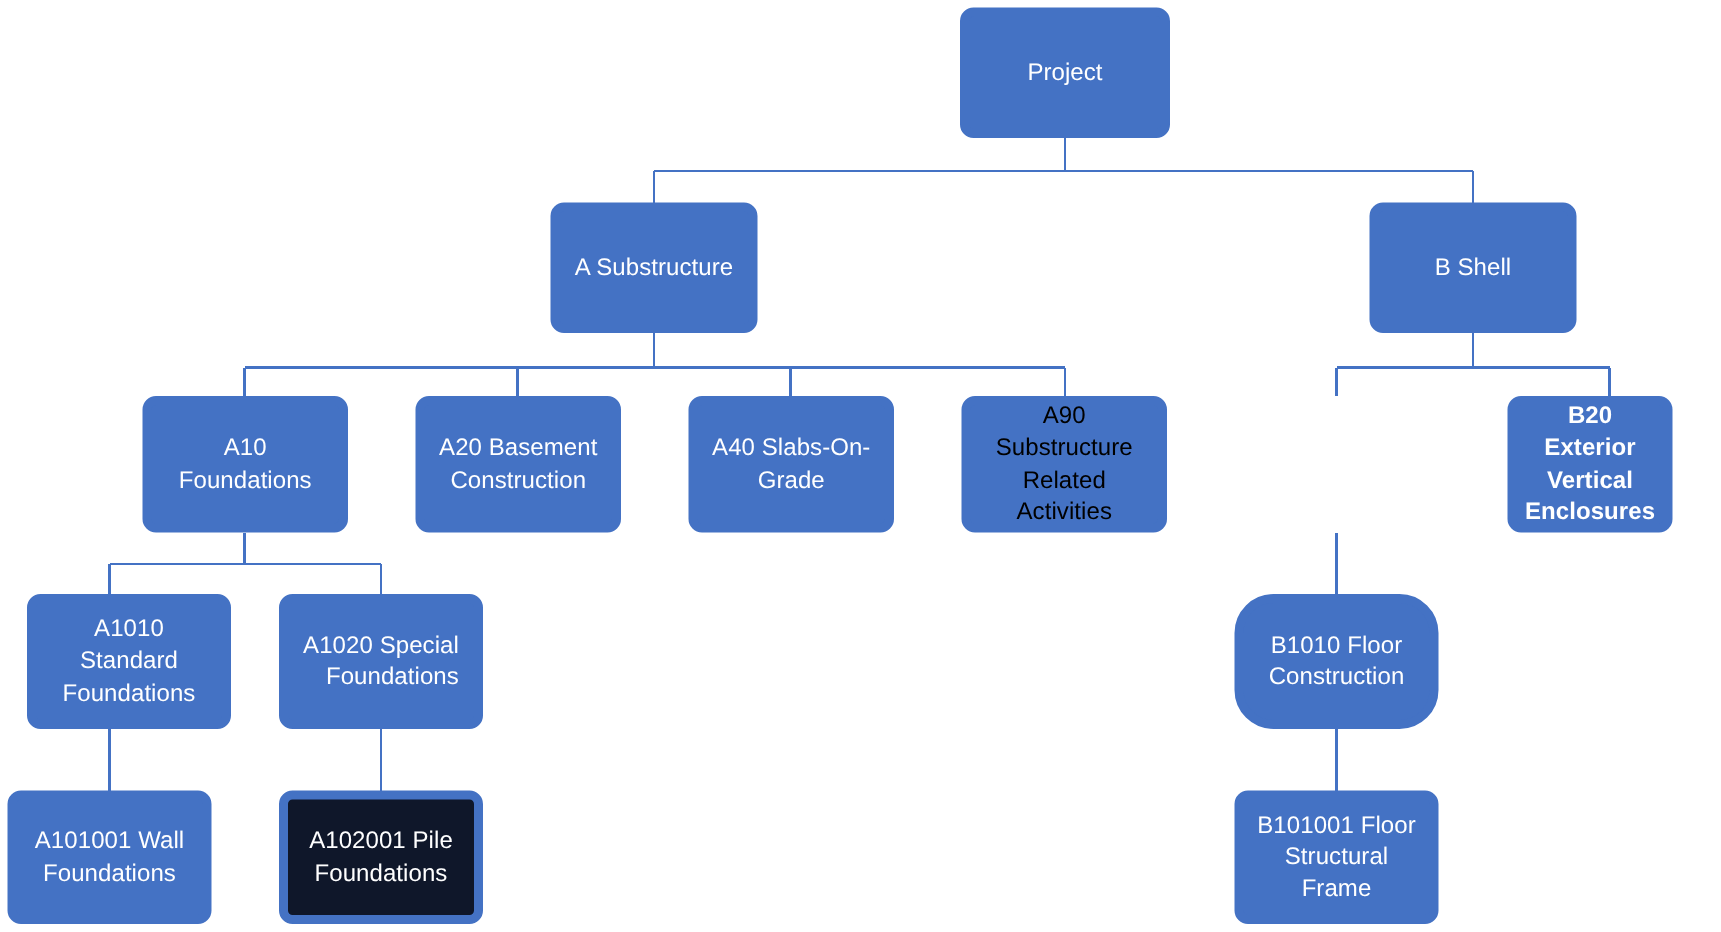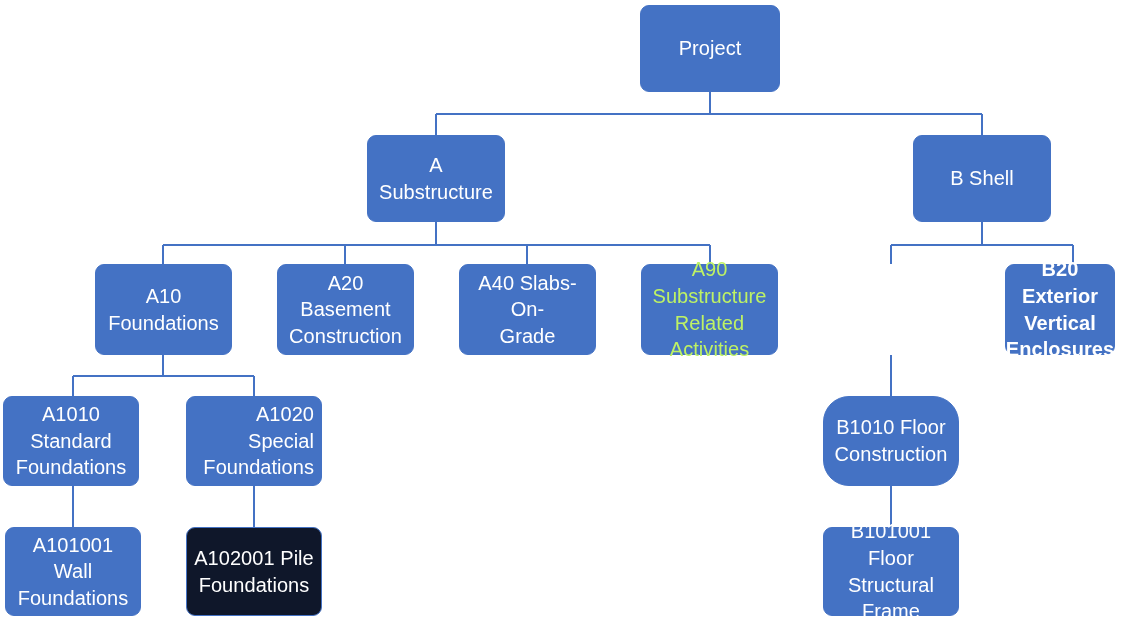--- a/index.html
+++ b/index.html
@@ -29,28 +29,28 @@
     position: absolute;
     left: 0;
     top: 0;
     width: 1147px;
     height: 621px;
   }
   .node {
     position: absolute;
     box-sizing: border-box;
     background: #4472C4;
-    border: 1px solid #701a75;
+    border: 6px solid #701a75;
     border-radius: 9px;
     color: #ffffff;
     display: flex;
     align-items: center;
     justify-content: center;
     text-align: center;
-    font-size: 20px;
+    font-size: 16px;
     line-height: 1.33;
     padding: 4px 7px;
     white-space: pre-line;
     letter-spacing: 0.05px;
   }
 </style>
 </head>
 <body>
 
 <div id="diagram-root">
@@ -80,26 +80,26 @@
     </svg>
   <div id="node-layer">
       <div class="node" style="left: 640px; top: 5px; width: 140px; height: 87px; background: rgb(68, 114, 196); border-color: rgb(68, 114, 196); color: rgb(255, 255, 255);">Project</div>
       <div class="node" style="left: 367px; top: 135px; width: 138px; height: 87px; background: rgb(68, 114, 196); border-color: rgb(68, 114, 196); color: rgb(255, 255, 255);">A Substructure</div>
       <div class="node" style="left: 913px; top: 135px; width: 138px; height: 87px; background: rgb(68, 114, 196); border-color: rgb(68, 114, 196); color: rgb(255, 255, 255);">B Shell</div>
       <div class="node" style="left: 95px; top: 264px; width: 137px; height: 91px; background: rgb(68, 114, 196); border-color: rgb(68, 114, 196); color: rgb(255, 255, 255);">A10 Foundations</div>
       <div class="node" style="left: 277px; top: 264px; width: 137px; height: 91px; background: rgb(68, 114, 196); border-color: rgb(68, 114, 196); color: rgb(255, 255, 255);">A20 Basement
 Construction</div>
       <div class="node" style="left: 459px; top: 264px; width: 137px; height: 91px; background: rgb(68, 114, 196); border-color: rgb(68, 114, 196); color: rgb(255, 255, 255);">A40 Slabs-On-
 Grade</div>
-      <div class="node" style="left: 641px; top: 264px; width: 137px; height: 91px; background: rgb(68, 114, 196); border-color: rgb(68, 114, 196); color: #bef264;">A90 Substructure
+      <div class="node" style="left: 641px; top: 264px; width: 137px; height: 91px; background: rgb(68, 114, 196); border-color: rgb(68, 114, 196); color: #000000;">A90 Substructure
 Related Activities</div>
       <div class="node" style="left: 1005px; top: 264px; width: 110px; height: 91px; background: rgb(68, 114, 196); border-color: rgb(68, 114, 196); color: rgb(255, 255, 255); font-weight: bold;">B20 Exterior
 Vertical
 Enclosures</div>
-      <div class="node" style="left: 3px; top: 396px; width: 136px; height: 90px; background: rgb(68, 114, 196); border-color: rgb(68, 114, 196); color: rgb(255, 255, 255);">A1010 Standard
+      <div class="node" style="left: 18px; top: 396px; width: 136px; height: 90px; background: rgb(68, 114, 196); border-color: rgb(68, 114, 196); color: rgb(255, 255, 255);">A1010 Standard
 Foundations</div>
       <div class="node" style="left: 186px; top: 396px; width: 136px; height: 90px; background: rgb(68, 114, 196); border-color: rgb(68, 114, 196); color: rgb(255, 255, 255); text-align: right;">A1020 Special
 Foundations</div>
       <div class="node" style="left: 823px; top: 396px; width: 136px; height: 90px; background: rgb(68, 114, 196); border-color: rgb(68, 114, 196); color: rgb(255, 255, 255); border-radius: 26px;">B1010 Floor
 Construction</div>
       <div class="node" style="left: 5px; top: 527px; width: 136px; height: 89px; background: rgb(68, 114, 196); border-color: rgb(68, 114, 196); color: rgb(255, 255, 255);">A101001 Wall
 Foundations</div>
       <div class="node" style="left: 186px; top: 527px; width: 136px; height: 89px; background: #0f172a; border-color: rgb(68, 114, 196); color: rgb(255, 255, 255);">A102001 Pile
 Foundations</div>
       <div class="node" style="left: 823px; top: 527px; width: 136px; height: 89px; background: rgb(68, 114, 196); border-color: rgb(68, 114, 196); color: rgb(255, 255, 255);">B101001 Floor

